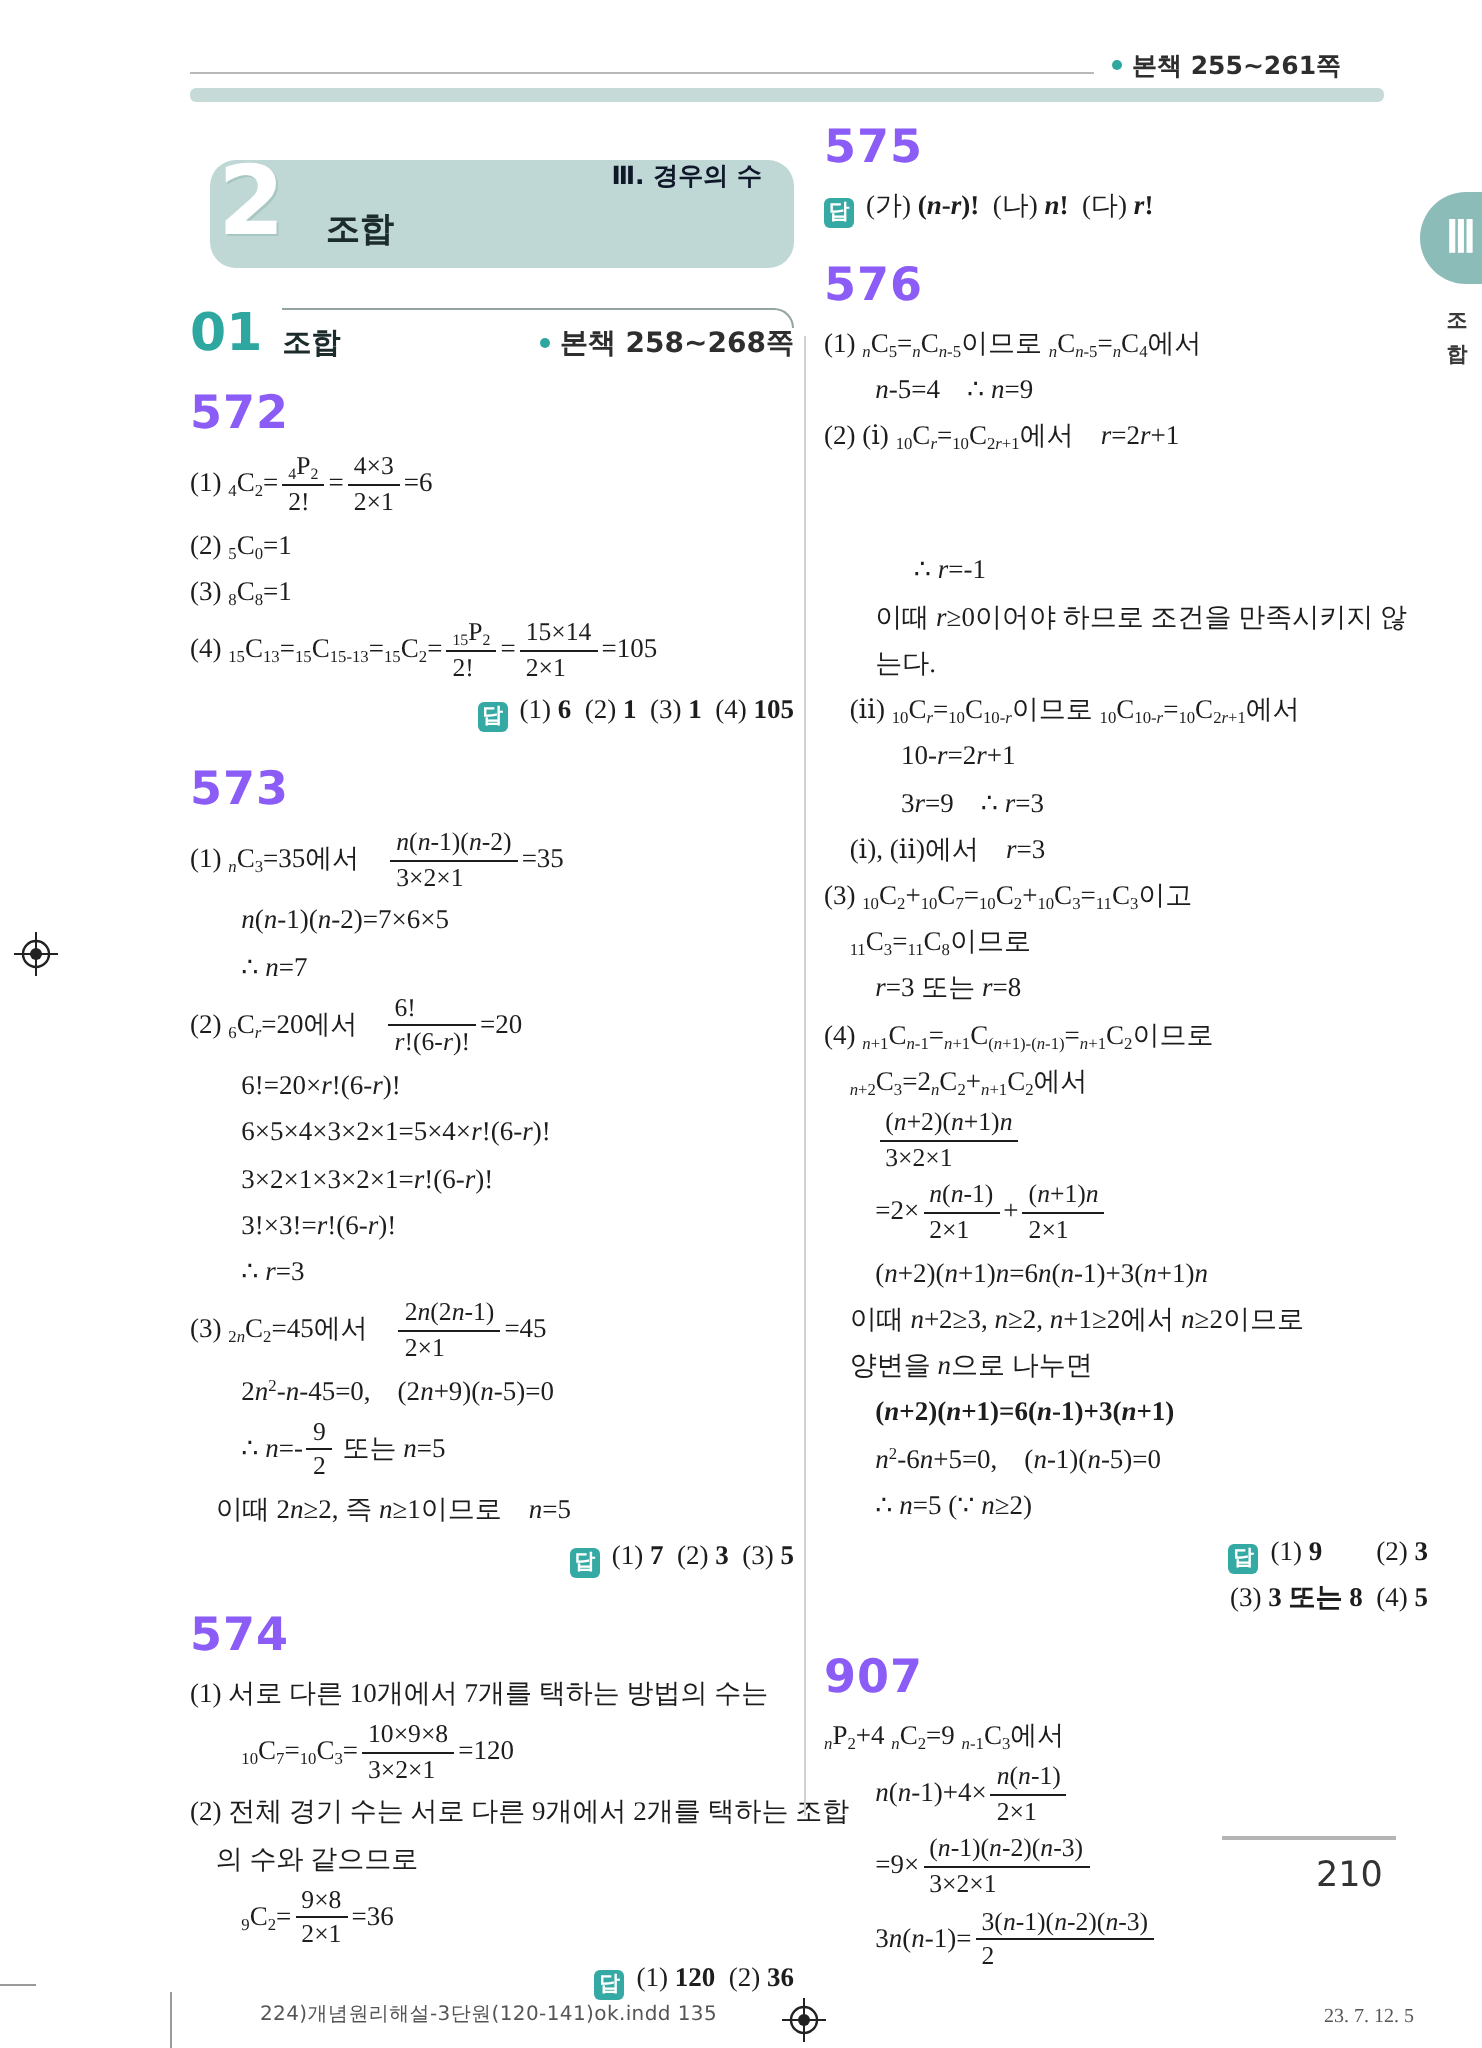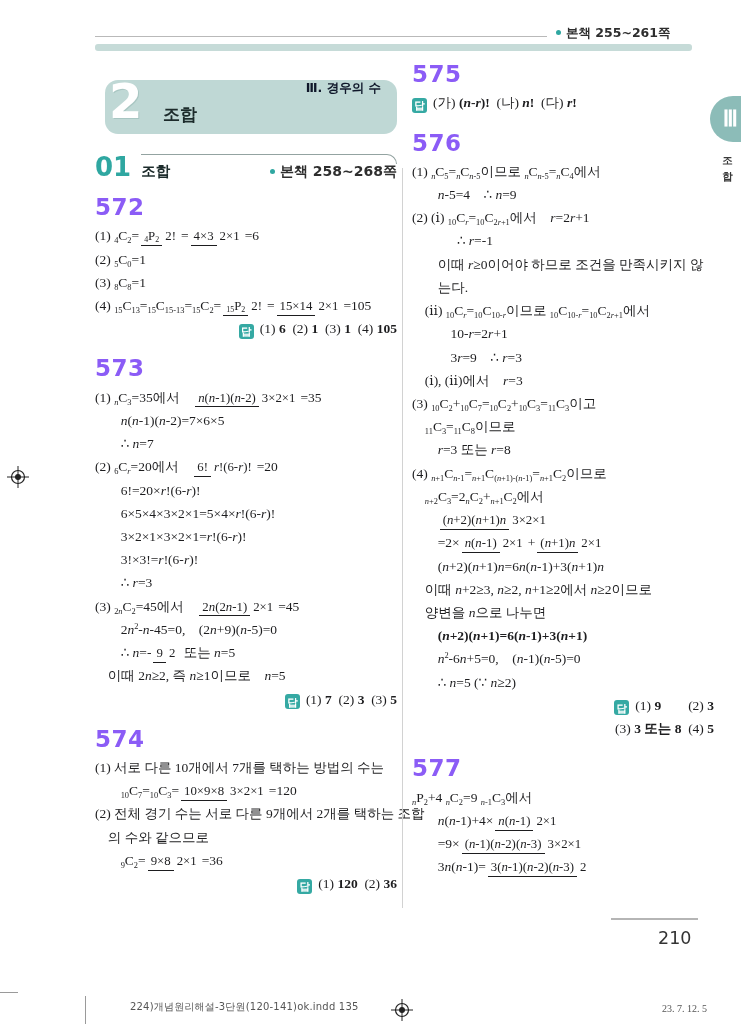--- a/index.html
+++ b/index.html
@@ -43,21 +43,21 @@
   
   .problem{margin-top:6px;margin-bottom:16px;}
   .p-num{font-family:"DejaVu Sans","Liberation Sans",sans-serif;font-size:23px;font-weight:bold;
          color:#8b5cf6;letter-spacing:0.5px;margin:14px 0 4px;line-height:1.1;}
   .col-right .problem:first-child .p-num{margin-top:0;}
   .m-line{font-size:13.5px;line-height:1.72;white-space:nowrap;}
   .m-line i{font-style:italic;}
   .m-line.right{text-align:right;}
   sub{font-size:0.62em;vertical-align:-0.3em;line-height:0;}
   sup{font-size:0.62em;vertical-align:0.55em;line-height:0;}
-  .frac{display:inline-flex;text-align:left;vertical-align:middle;
+  .frac{display:inline-flex;flex-direction:column;text-align:left;vertical-align:middle;
         font-size:0.95em;line-height:1.3;margin:1px 2px;}
   .frac .num{border-bottom:1px solid #1d1d1f;padding:0 3px;display:block;}
   .frac .den{padding:0 3px;display:block;}
   .badge{display:inline-flex;align-items:center;justify-content:center;width:15px;height:15px;
          background:#35a9a3;color:#fff;border-radius:3px;font-family:"DejaVu Sans",sans-serif;
          font-size:10.5px;font-weight:bold;margin-right:6px;vertical-align:-2px;}
   
   .pageno-rule{position:absolute;left:611px;top:918px;width:87px;border-top:2px solid #b5b5b5;}
   .pageno{position:absolute;left:658px;top:928px;font-family:"DejaVu Sans","Liberation Sans",sans-serif;
           font-size:17.5px;color:#333;}
@@ -177,21 +177,21 @@
     <div id="problems-right">
         <div class="problem">
           <div class="p-num">575</div>
           <div class="m-line"><span class="badge">답</span>(가) <b>(<i>n</i>-<i>r</i>)!</b> (나) <b><i>n</i>!</b> (다) <b><i>r</i>!</b></div>
         </div>
         <div class="problem">
           <div class="p-num">576</div>
           <div class="m-line">(1) <sub><i>n</i></sub>C<sub>5</sub>=<sub><i>n</i></sub>C<sub><i>n</i>-5</sub>이므로 <sub><i>n</i></sub>C<sub><i>n</i>-5</sub>=<sub><i>n</i></sub>C<sub>4</sub>에서</div>
           <div class="m-line" style="padding-left: 1.9em;"><i>n</i>-5=4 ∴ <i>n</i>=9</div>
           <div class="m-line">(2) (ⅰ) <sub>10</sub>C<sub><i>r</i></sub>=<sub>10</sub>C<sub>2<i>r</i>+1</sub>에서 <i>r</i>=2<i>r</i>+1</div>
-          <div class="m-line" style="padding-left: 3.325em;">∴ <i>r</i>=-1</div>
+          <div class="m-line" style="padding-left: 3.325em; margin-top: 44px;">∴ <i>r</i>=-1</div>
           <div class="m-line" style="padding-left: 1.9em;">이때 <i>r</i>≥0이어야 하므로 조건을 만족시키지 않</div>
           <div class="m-line" style="padding-left: 1.9em;">는다.</div>
           <div class="m-line" style="padding-left: 0.95em;">(ⅱ) <sub>10</sub>C<sub><i>r</i></sub>=<sub>10</sub>C<sub>10-<i>r</i></sub>이므로 <sub>10</sub>C<sub>10-<i>r</i></sub>=<sub>10</sub>C<sub>2<i>r</i>+1</sub>에서</div>
           <div class="m-line" style="padding-left: 2.85em;">10-<i>r</i>=2<i>r</i>+1</div>
           <div class="m-line" style="padding-left: 2.85em;">3<i>r</i>=9 ∴ <i>r</i>=3</div>
           <div class="m-line" style="padding-left: 0.95em;">(ⅰ), (ⅱ)에서 <i>r</i>=3</div>
           <div class="m-line">(3) <sub>10</sub>C<sub>2</sub>+<sub>10</sub>C<sub>7</sub>=<sub>10</sub>C<sub>2</sub>+<sub>10</sub>C<sub>3</sub>=<sub>11</sub>C<sub>3</sub>이고</div>
           <div class="m-line" style="padding-left: 0.95em;"><sub>11</sub>C<sub>3</sub>=<sub>11</sub>C<sub>8</sub>이므로</div>
           <div class="m-line" style="padding-left: 1.9em;"><i>r</i>=3 또는 <i>r</i>=8</div>
           <div class="m-line">(4) <sub><i>n</i>+1</sub>C<sub><i>n</i>-1</sub>=<sub><i>n</i>+1</sub>C<sub>(<i>n</i>+1)-(<i>n</i>-1)</sub>=<sub><i>n</i>+1</sub>C<sub>2</sub>이므로</div>
@@ -210,21 +210,21 @@
           <div class="m-line" style="padding-left: 1.9em;">(<i>n</i>+2)(<i>n</i>+1)<i>n</i>=6<i>n</i>(<i>n</i>-1)+3(<i>n</i>+1)<i>n</i></div>
           <div class="m-line" style="padding-left: 0.95em;">이때 <i>n</i>+2≥3, <i>n</i>≥2, <i>n</i>+1≥2에서 <i>n</i>≥2이므로</div>
           <div class="m-line" style="padding-left: 0.95em;">양변을 <i>n</i>으로 나누면</div>
           <div class="m-line" style="padding-left: 1.9em; font-weight: bold;">(<i>n</i>+2)(<i>n</i>+1)=6(<i>n</i>-1)+3(<i>n</i>+1)</div>
           <div class="m-line" style="padding-left: 1.9em;"><i>n</i><sup>2</sup>-6<i>n</i>+5=0, (<i>n</i>-1)(<i>n</i>-5)=0</div>
           <div class="m-line" style="padding-left: 1.9em;">∴ <i>n</i>=5 (∵ <i>n</i>≥2)</div>
           <div class="m-line right"><span class="badge">답</span>(1) <b>9</b>  (2) <b>3</b></div>
           <div class="m-line right">(3) <b>3 또는 8</b> (4) <b>5</b></div>
         </div>
         <div class="problem">
-          <div class="p-num">577</div>
+          <div class="p-num">907</div>
           <div class="m-line"><sub><i>n</i></sub>P<sub>2</sub>+4 <sub><i>n</i></sub>C<sub>2</sub>=9 <sub><i>n</i>-1</sub>C<sub>3</sub>에서</div>
           <div class="m-line" style="padding-left: 1.9em;"><i>n</i>(<i>n</i>-1)+4×<span class="frac">
               <span class="num"><i>n</i>(<i>n</i>-1)</span>
               <span class="den">2×1</span>
             </span></div>
           <div class="m-line" style="padding-left: 1.9em;">=9×<span class="frac">
               <span class="num">(<i>n</i>-1)(<i>n</i>-2)(<i>n</i>-3)</span>
               <span class="den">3×2×1</span>
             </span></div>
           <div class="m-line" style="padding-left: 1.9em;">3<i>n</i>(<i>n</i>-1)=<span class="frac">

